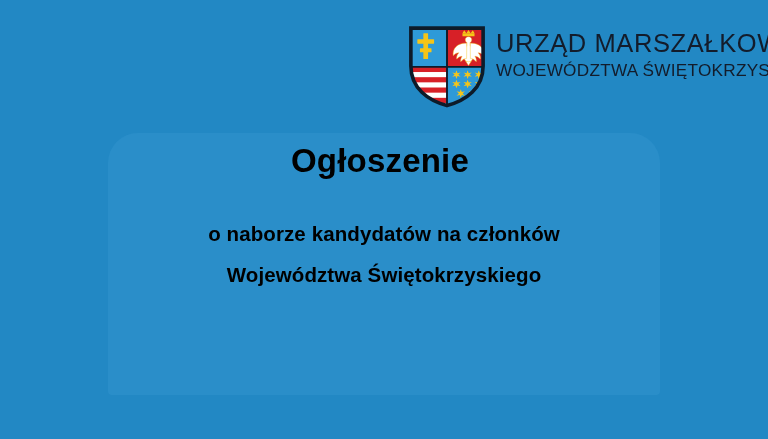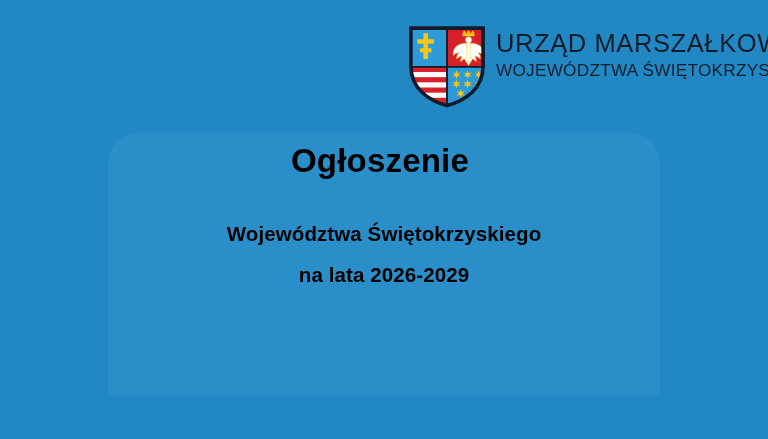--- a/index.html
+++ b/index.html
@@ -193,17 +193,17 @@
 
     <div id="logo-text" style="color: rgb(19, 28, 43);">
       <span id="logo-line-1">URZĄD MARSZAŁKOWSKI</span>
       <span id="logo-line-2">WOJEWÓDZTWA ŚWIĘTOKRZYSKIEGO</span>
     </div>
   </div>
 
   <div id="headline" style="color: rgb(0, 0, 0);">Ogłoszenie</div>
 
   <div id="body-lines" style="color: rgb(0, 0, 0);">
+    <span class="line">o naborze kandydatów na członków</span>
     <span class="line">Województwa Świętokrzyskiego</span>
-    <span class="line">na lata 2026-2029</span>
   </div>
 
 </div>
 
 </body></html>

